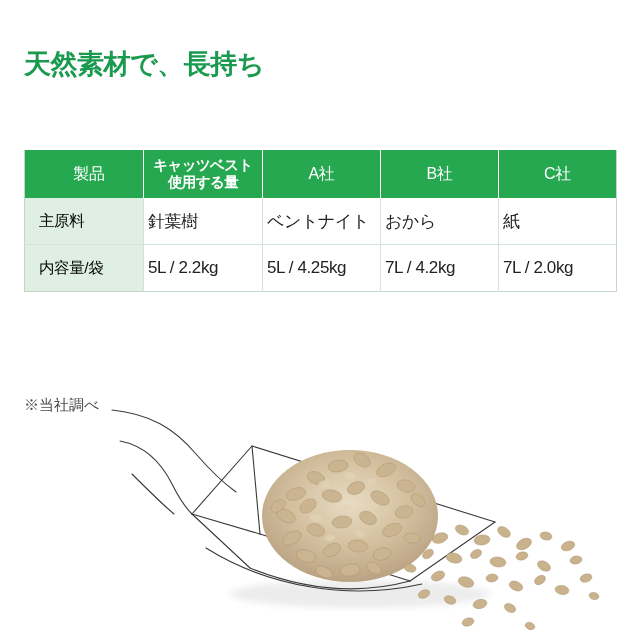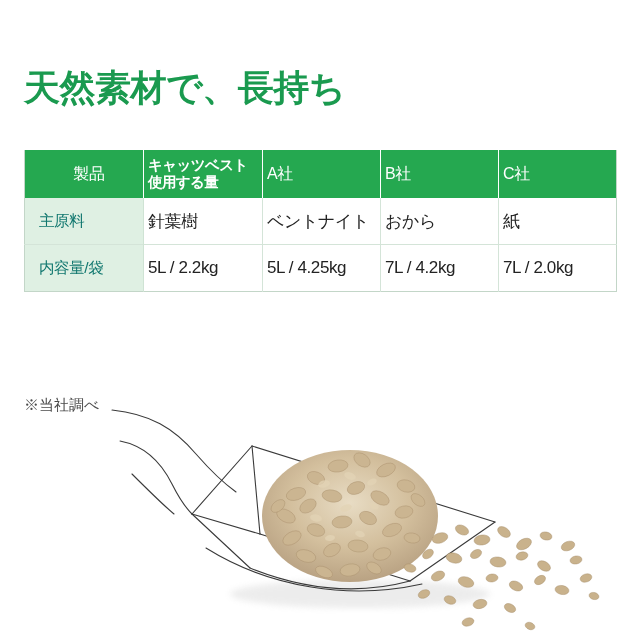--- a/index.html
+++ b/index.html
@@ -19,22 +19,22 @@
   .page {
     position: relative;
     width: 640px;
     height: 640px;
   }
 
   
   .heading {
     position: absolute;
     left: 24px;
-    top: 43px;
-    font-size: 36px;
+    top: 31px;
+    font-size: 27px;
     font-weight: bold;
     letter-spacing: -0.5px;
     color: #1a9a4f;
     line-height: 1.15;
     white-space: nowrap;
   }
 
   .subheading {
     position: absolute;
     left: 24px;
@@ -68,21 +68,21 @@
   table.spec col.c-own   { width: 119px; }
   table.spec col.c-a     { width: 118px; }
   table.spec col.c-b     { width: 118px; }
   table.spec col.c-c     { width: 118px; }
 
   table.spec thead th {
     background: #25a850;
     color: #ffffff;
     height: 48px;
     padding: 0 4px;
-    text-align: left;
+    text-align: center;
     vertical-align: middle;
     font-size: 16px;
     font-weight: normal;
     letter-spacing: -0.3px;
     border-right: 1px solid #ffffff;
     border-bottom: none;
   }
   table.spec thead th:last-child { border-right: none; }
 
   table.spec thead th.th-label {
@@ -106,21 +106,21 @@
     letter-spacing: -0.4px;
     color: #232323;
     border-top: 1px solid #d4e4d8;
     border-right: 1px solid #d4e4d8;
     background: #ffffff;
   }
   table.spec tbody td:last-child { border-right: none; }
 
   table.spec tbody td.row-label {
     background: #dff0e3;
-    color: #0f766e;
+    color: #000000;
     text-align: left;
     padding-left: 14px;
     font-size: 15.5px;
     line-height: 1.25;
     border-right: 1px solid #cfe3d4;
   }
   table.spec tbody td.row-label .l2 { display: block; }
 
   table.spec tbody tr:first-child td { border-top: none; }
 

